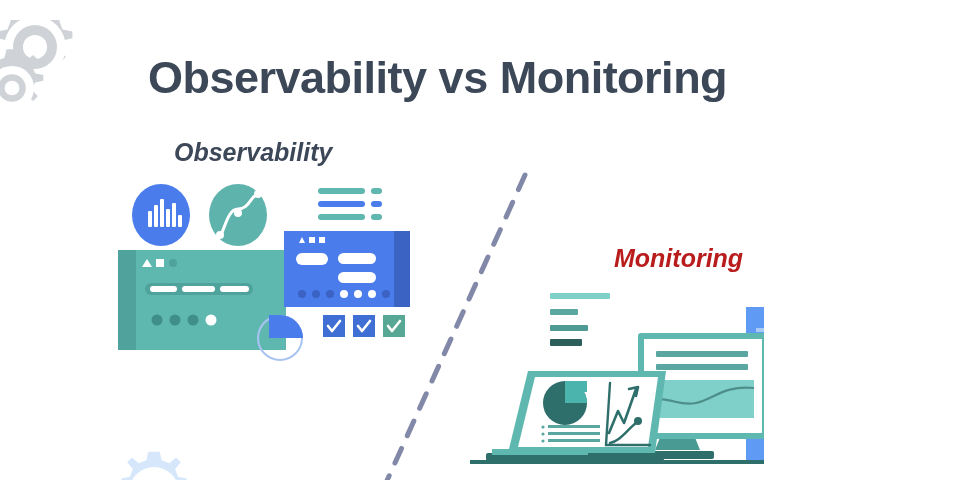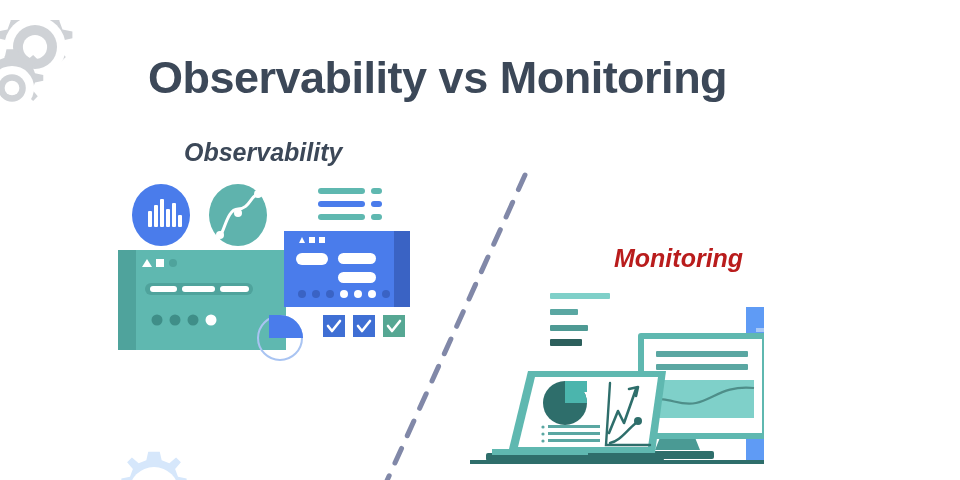--- a/index.html
+++ b/index.html
@@ -22,21 +22,21 @@
   #main-title {
     left: 148px;
     top: 32px;
     font-size: 45px;
     font-weight: bold;
     color: #3c4858;
     letter-spacing: -0.5px;
     white-space: nowrap;
   }
   #label-observability {
-    left: 184px;
+    left: 174px;
     top: 118px;
     font-size: 25px;
     font-style: italic;
     font-weight: 600;
     color: #3c4858;
     white-space: nowrap;
   }
   #label-monitoring {
     left: 614px;
     top: 224px;

